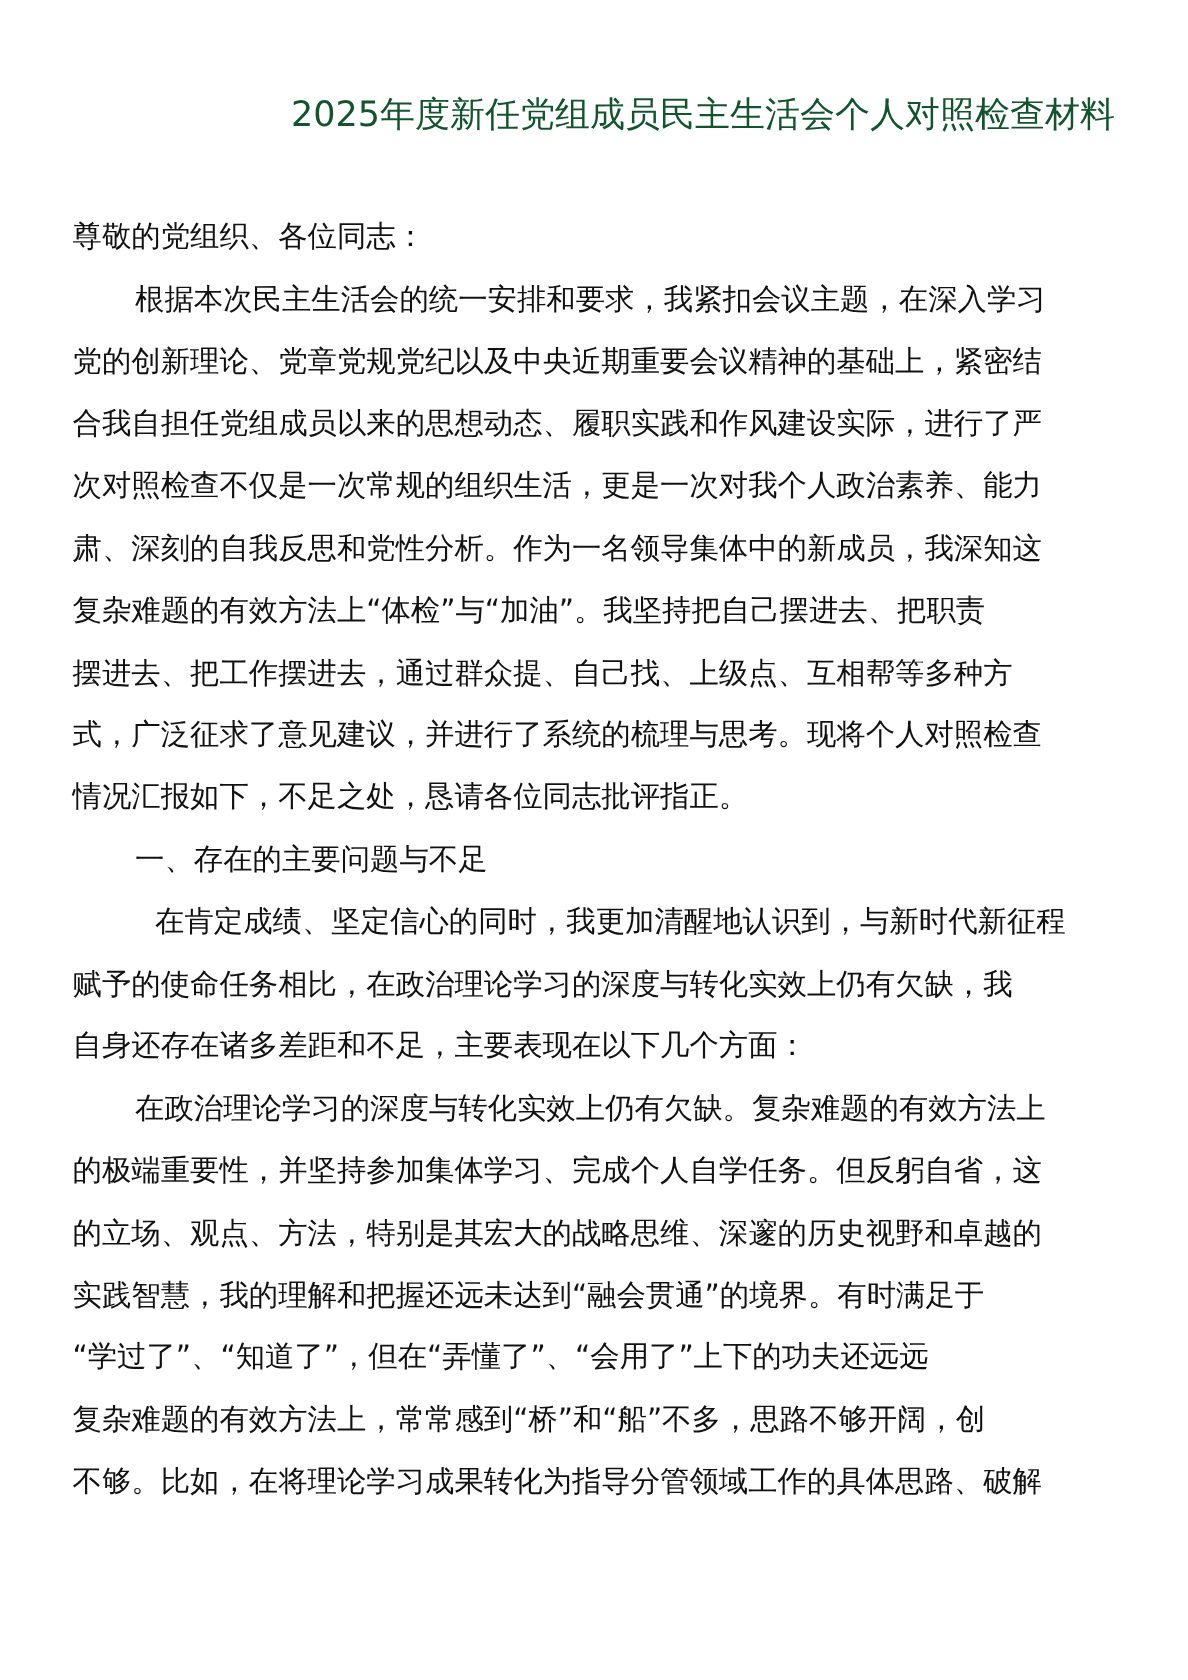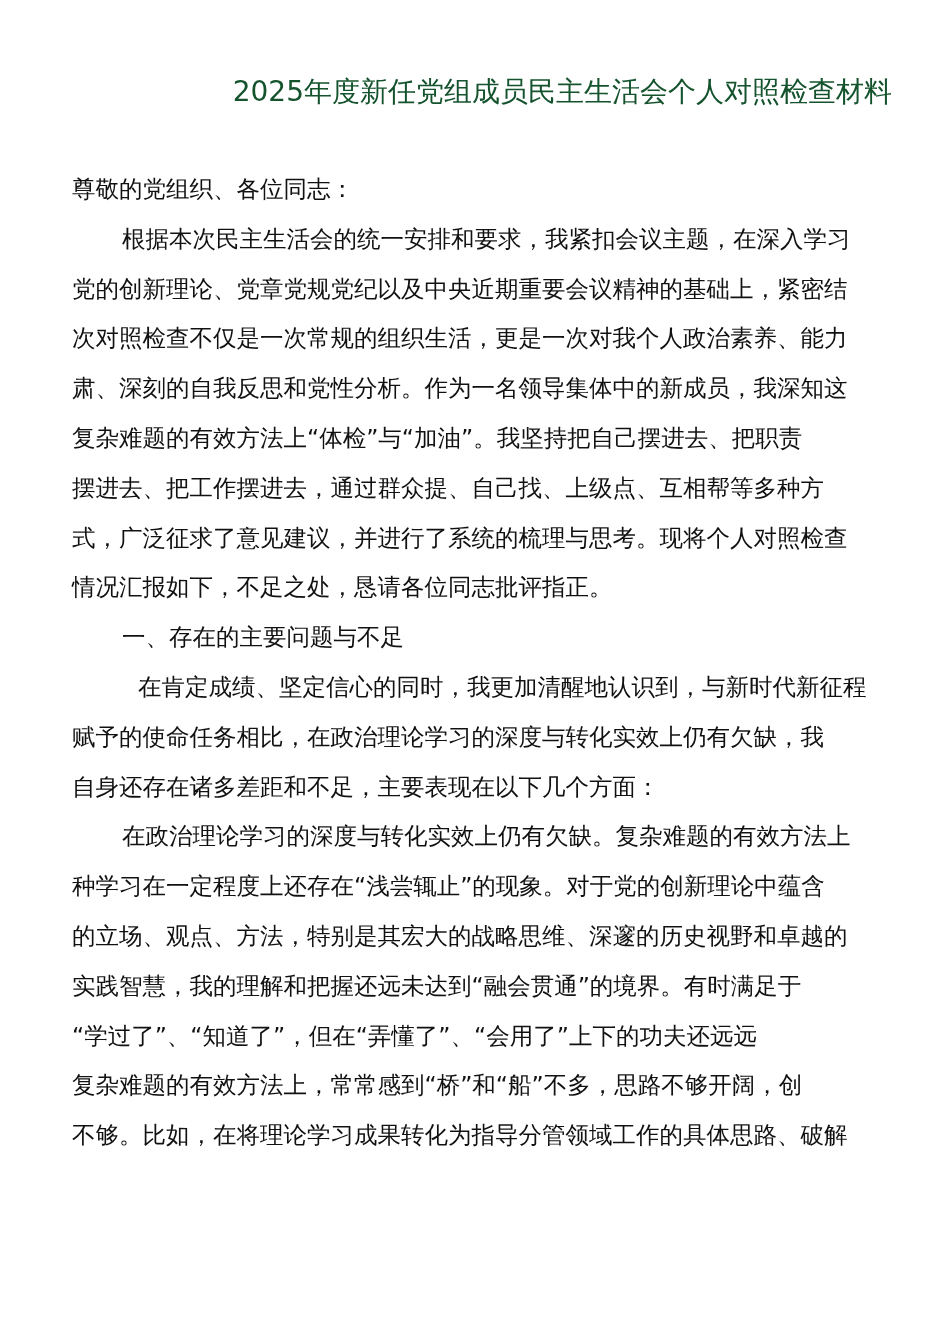--- a/index.html
+++ b/index.html
@@ -1,46 +1,47 @@
 <!DOCTYPE html>
 <html><head>
 <meta charset="utf-8">
 <style>
   html, body { margin: 0; padding: 0; background: #ffffff; }
   body { width: 950px; height: 1344px; overflow: hidden; position: relative;
          font-family: "DejaVu Sans", "Liberation Sans", sans-serif; color: #111111; }
   .page { position: absolute; left: 0; top: 0; width: 950px; height: 1344px; background: #ffffff; }
   .title { position: absolute; left: 58px; top: 68px; width: 834px; text-align: right;
            font-size: 28px; line-height: 48px; letter-spacing: 0px; white-space: nowrap; color: #14532d; }
-  .body-text { position: absolute; left: 72px; top: 165px; width: 834px; }
+  .body-text { position: absolute; left: 58px; top: 165px; width: 834px; }
   .line { height: 49.8px; line-height: 49.8px; font-size: 23.5px; white-space: nowrap;
           text-align: justify; text-align-last: justify; overflow: visible; }
   .line.last { text-align-last: left; }
   .line.indent { padding-left: 50px; }
 </style>
 </head>
 <body>
 
 <div class="page">
   <div class="title">2025年度新任党组成员民主生活会个人对照检查材料</div>
   <div class="body-text">
     <div class="line last">尊敬的党组织、各位同志：</div>
     <div class="line indent"><span style="white-space: nowrap; letter-spacing: 0px; display: inline-block; margin-right: 0px;">根据本次民主生活会的统一安排和要求，我紧扣会议主题，在深入学习</span></div>
     <div class="line"><span style="white-space: nowrap; letter-spacing: 0px; display: inline-block; margin-right: 0px;">党的创新理论、党章党规党纪以及中央近期重要会议精神的基础上，紧密结</span></div>
+    <div class="line"><span style="white-space: nowrap; letter-spacing: 0px; display: inline-block; margin-right: 0px;">合我自担任党组成员以来的思想动态、履职实践和作风建设实际，进行了严</span></div>
     <div class="line"><span style="white-space: nowrap; letter-spacing: 0px; display: inline-block; margin-right: 0px;">次对照检查不仅是一次常规的组织生活，更是一次对我个人政治素养、能力</span></div>
     <div class="line"><span style="white-space: nowrap; letter-spacing: 0px; display: inline-block; margin-right: 0px;">肃、深刻的自我反思和党性分析。作为一名领导集体中的新成员，我深知这</span></div>
     <div class="line"><span style="white-space: nowrap; letter-spacing: 0px; display: inline-block; margin-right: 0px;">复杂难题的有效方法上“体检”与“加油”。我坚持把自己摆进去、把职责</span></div>
     <div class="line"><span style="white-space: nowrap; letter-spacing: 0px; display: inline-block; margin-right: 0px;">摆进去、把工作摆进去，通过群众提、自己找、上级点、互相帮等多种方</span></div>
     <div class="line"><span style="white-space: nowrap; letter-spacing: 0px; display: inline-block; margin-right: 0px;">式，广泛征求了意见建议，并进行了系统的梳理与思考。现将个人对照检查</span></div>
     <div class="line last">情况汇报如下，不足之处，恳请各位同志批评指正。</div>
     <div class="line indent last">一、存在的主要问题与不足</div>
     <div class="line indent"><span style="white-space: nowrap; letter-spacing: 0px; display: inline-block; margin-right: 0px; margin-left: 16px;">在肯定成绩、坚定信心的同时，我更加清醒地认识到，与新时代新征程</span></div>
     <div class="line"><span style="white-space: nowrap; letter-spacing: 0px; display: inline-block; margin-right: 0px;">赋予的使命任务相比，在政治理论学习的深度与转化实效上仍有欠缺，我</span></div>
     <div class="line last">自身还存在诸多差距和不足，主要表现在以下几个方面：</div>
     <div class="line indent"><span style="white-space: nowrap; letter-spacing: 0px; display: inline-block; margin-right: 0px;">在政治理论学习的深度与转化实效上仍有欠缺。复杂难题的有效方法上</span></div>
-    <div class="line"><span style="white-space: nowrap; letter-spacing: 0px; display: inline-block; margin-right: 0px;">种学习在一定程度上还存在“浅尝辄止”的现象。对于党的创新理论中蕴含</span></div>
+    <div class="line"><span style="white-space: nowrap; letter-spacing: 0px; display: inline-block; margin-right: 0px;">的极端重要性，并坚持参加集体学习、完成个人自学任务。但反躬自省，这</span></div>
     <div class="line"><span style="white-space: nowrap; letter-spacing: 0px; display: inline-block; margin-right: 0px;">的立场、观点、方法，特别是其宏大的战略思维、深邃的历史视野和卓越的</span></div>
     <div class="line"><span style="white-space: nowrap; letter-spacing: 0px; display: inline-block; margin-right: 0px;">实践智慧，我的理解和把握还远未达到“融会贯通”的境界。有时满足于</span></div>
     <div class="line"><span style="white-space: nowrap; letter-spacing: 0px; display: inline-block; margin-right: 0px;">“学过了”、“知道了”，但在“弄懂了”、“会用了”上下的功夫还远远</span></div>
     <div class="line"><span style="white-space: nowrap; letter-spacing: 0px; display: inline-block; margin-right: 0px;">复杂难题的有效方法上，常常感到“桥”和“船”不多，思路不够开阔，创</span></div>
     <div class="line"><span style="white-space: nowrap; letter-spacing: 0px; display: inline-block; margin-right: 0px;">不够。比如，在将理论学习成果转化为指导分管领域工作的具体思路、破解</span></div>
   </div>
 </div>
 
 </body></html>

